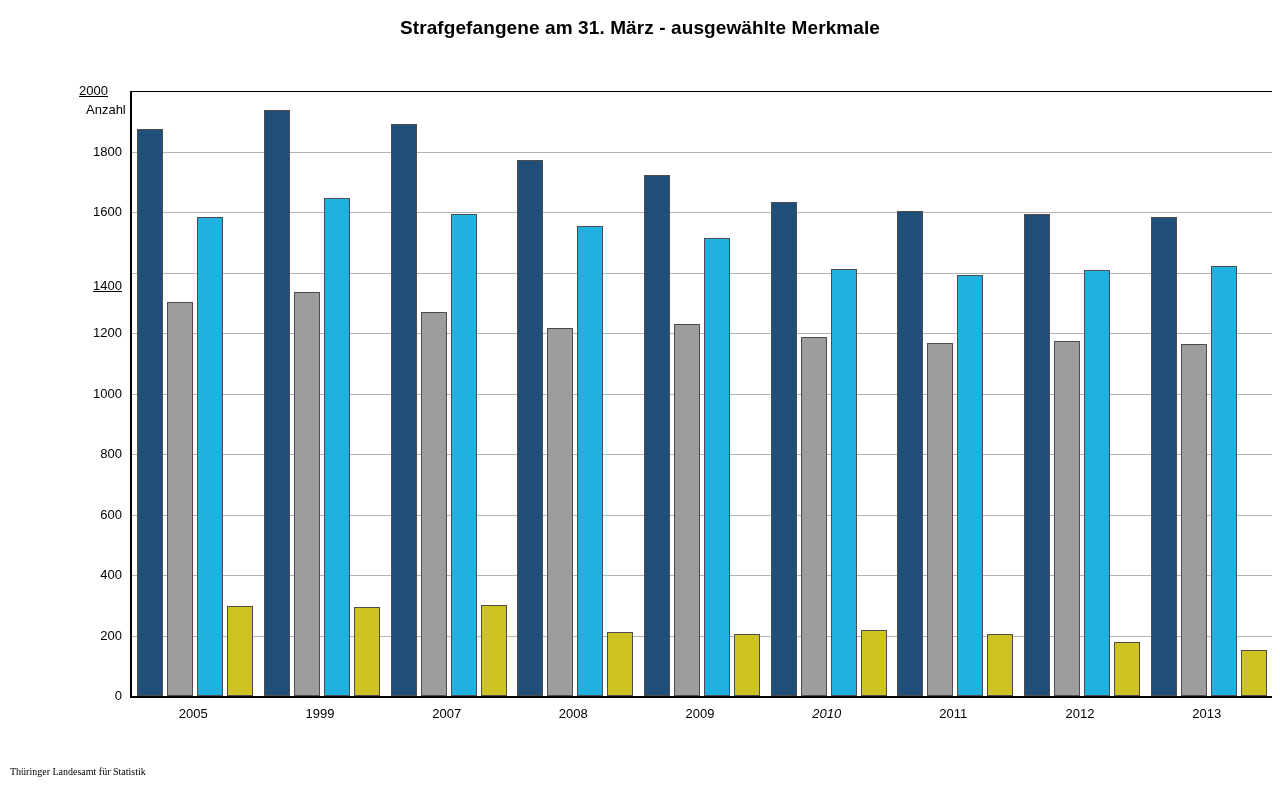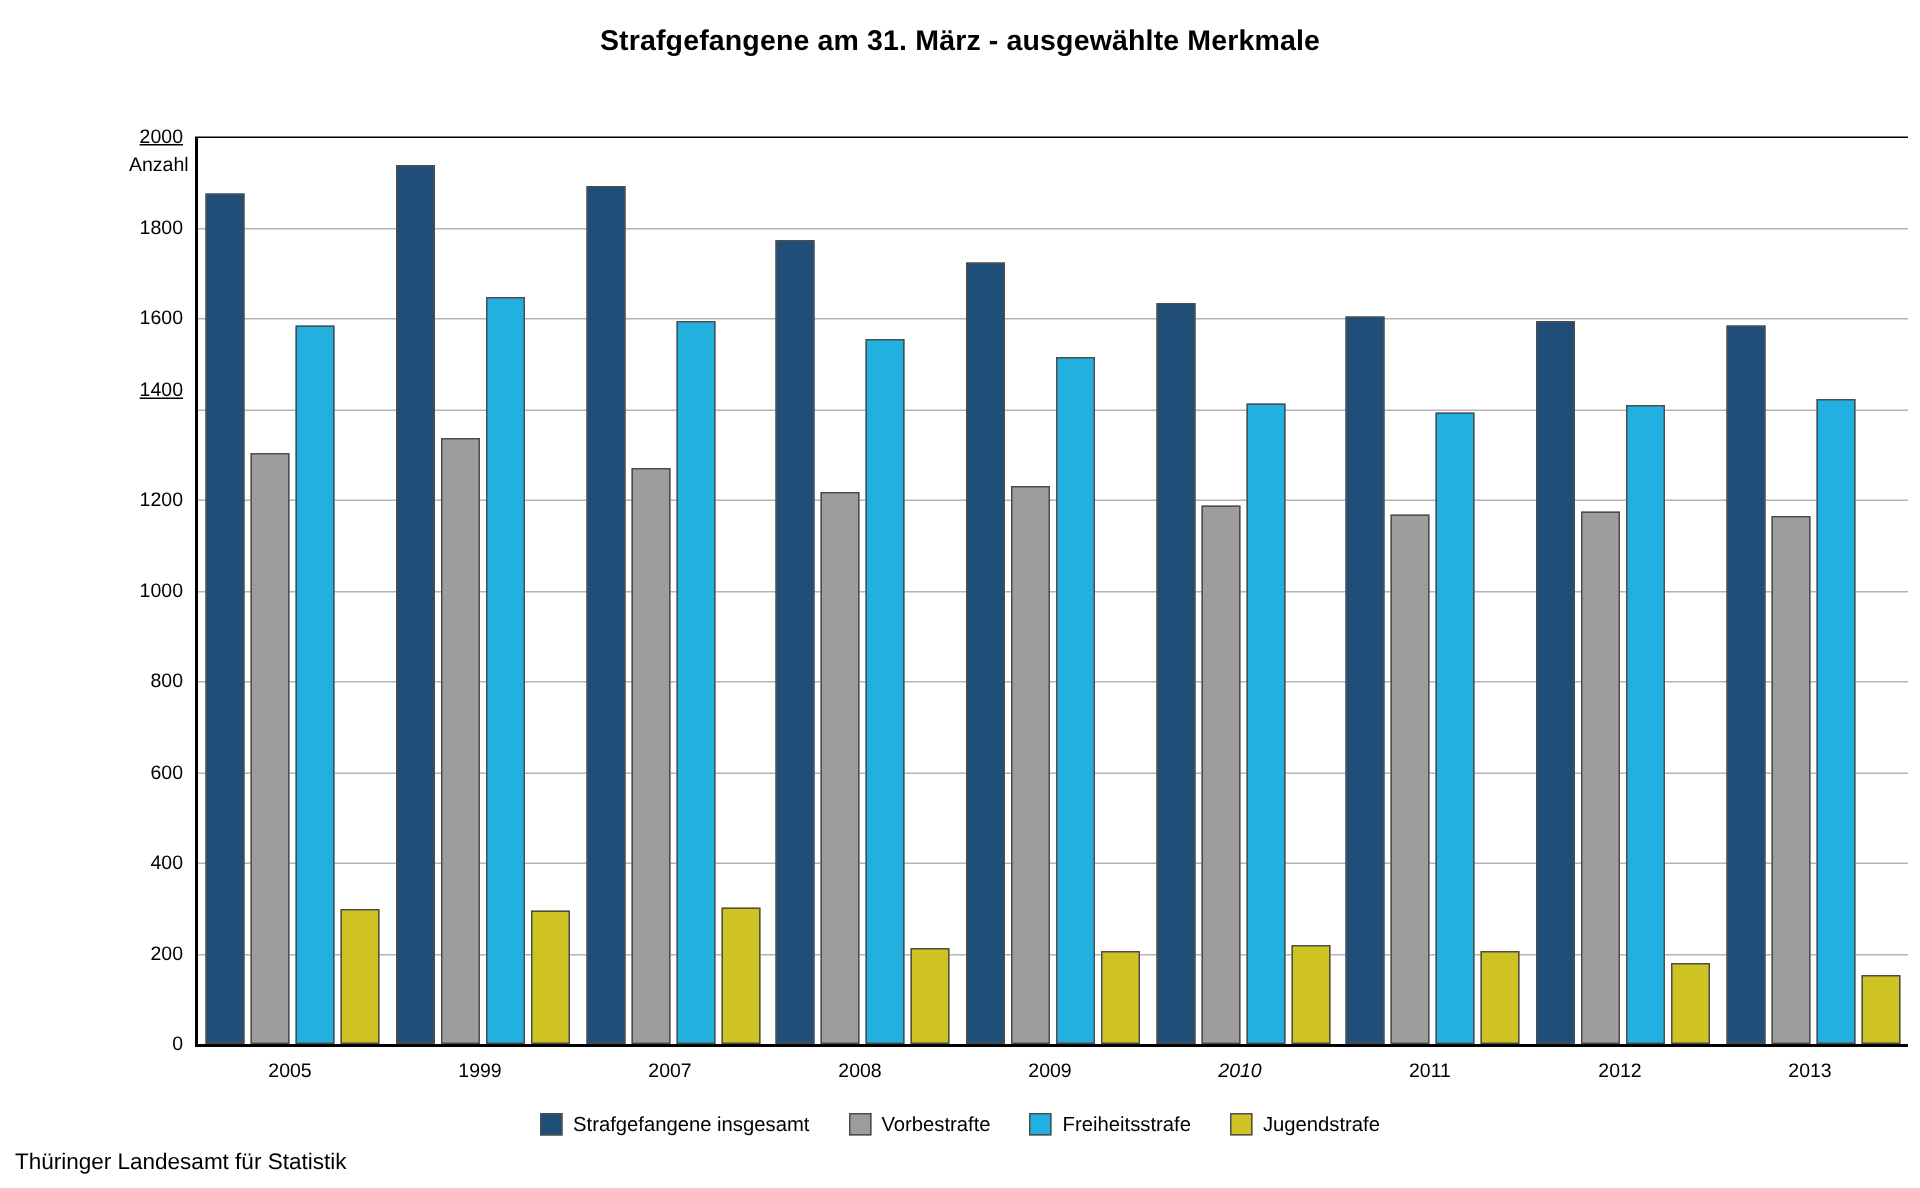--- a/index.html
+++ b/index.html
@@ -115,44 +115,45 @@
     width: 13px;
     height: 13px;
     border: 1px solid #4d4d4d;
     display: inline-block;
   }
 
   .source-note {
     position: absolute;
     left: 10px;
     top: 766px;
-    font-size: 15px;
+    font-size: 10px;
+    font-family: Liberation Serif, serif;
   }
 </style>
 </head>
 <body>
 
 <div id="chart-root">
 
   <div class="chart-title">Strafgefangene am 31. März - ausgewählte Merkmale</div>
 
   <div class="y-axis-label">Anzahl</div>
 
   <div id="ytick-labels">
       <div class="ytick-label" style="position: absolute; left: 78px; width: 44px; top: 689px;">0</div>
       <div class="ytick-label" style="position: absolute; left: 78px; width: 44px; top: 628.5px;">200</div>
       <div class="ytick-label" style="position: absolute; left: 78px; width: 44px; top: 568px;">400</div>
       <div class="ytick-label" style="position: absolute; left: 78px; width: 44px; top: 507.5px;">600</div>
       <div class="ytick-label" style="position: absolute; left: 78px; width: 44px; top: 447px;">800</div>
       <div class="ytick-label" style="position: absolute; left: 78px; width: 44px; top: 386.5px;">1000</div>
       <div class="ytick-label" style="position: absolute; left: 78px; width: 44px; top: 326px;">1200</div>
-      <div class="ytick-label" style="position: absolute; left: 78px; width: 44px; top: 253px; text-decoration: underline;">1400</div>
+      <div class="ytick-label" style="position: absolute; left: 78px; width: 44px; top: 279px; text-decoration: underline;">1400</div>
       <div class="ytick-label" style="position: absolute; left: 78px; width: 44px; top: 205px;">1600</div>
       <div class="ytick-label" style="position: absolute; left: 78px; width: 44px; top: 144.5px; text-align: right;">1800</div>
-      <div class="ytick-label" style="position: absolute; left: 78px; width: 44px; top: 84px; text-decoration: underline;">2000</div>
+      <div class="ytick-label" style="position: absolute; left: 64px; width: 44px; top: 84px; text-decoration: underline;">2000</div>
     </div>
 
   <div class="plot" id="plot">
     <div id="gridlines">
         <div class="gridline" style="top: 544.5px;"></div>
         <div class="gridline" style="top: 484px;"></div>
         <div class="gridline" style="top: 423.5px;"></div>
         <div class="gridline" style="top: 363px;"></div>
         <div class="gridline" style="top: 302.5px;"></div>
         <div class="gridline" style="top: 242px;"></div>
@@ -224,33 +225,15 @@
       <div class="xtick-label" style="left: 260px;">1999</div>
       <div class="xtick-label" style="left: 386.667px;">2007</div>
       <div class="xtick-label" style="left: 513.333px;">2008</div>
       <div class="xtick-label" style="left: 640px;">2009</div>
       <div class="xtick-label" style="left: 766.667px; font-style: italic;">2010</div>
       <div class="xtick-label" style="left: 893.333px;">2011</div>
       <div class="xtick-label" style="left: 1020px;">2012</div>
       <div class="xtick-label" style="left: 1146.67px;">2013</div>
     </div>
 
-  <div class="legend" id="legend">
-      <div class="legend-item">
-        <span class="legend-swatch" style="background: rgb(31, 78, 121);"></span>
-        <span>Strafgefangene insgesamt</span>
-      </div>
-      <div class="legend-item">
-        <span class="legend-swatch" style="background: rgb(157, 157, 157);"></span>
-        <span>Vorbestrafte</span>
-      </div>
-      <div class="legend-item">
-        <span class="legend-swatch" style="background: rgb(34, 176, 224);"></span>
-        <span>Freiheitsstrafe</span>
-      </div>
-      <div class="legend-item">
-        <span class="legend-swatch" style="background: rgb(207, 194, 35);"></span>
-        <span>Jugendstrafe</span>
-      </div>
-    </div>
 
   <div class="source-note">Thüringer Landesamt für Statistik</div>
 </div>
 
 </body></html>

